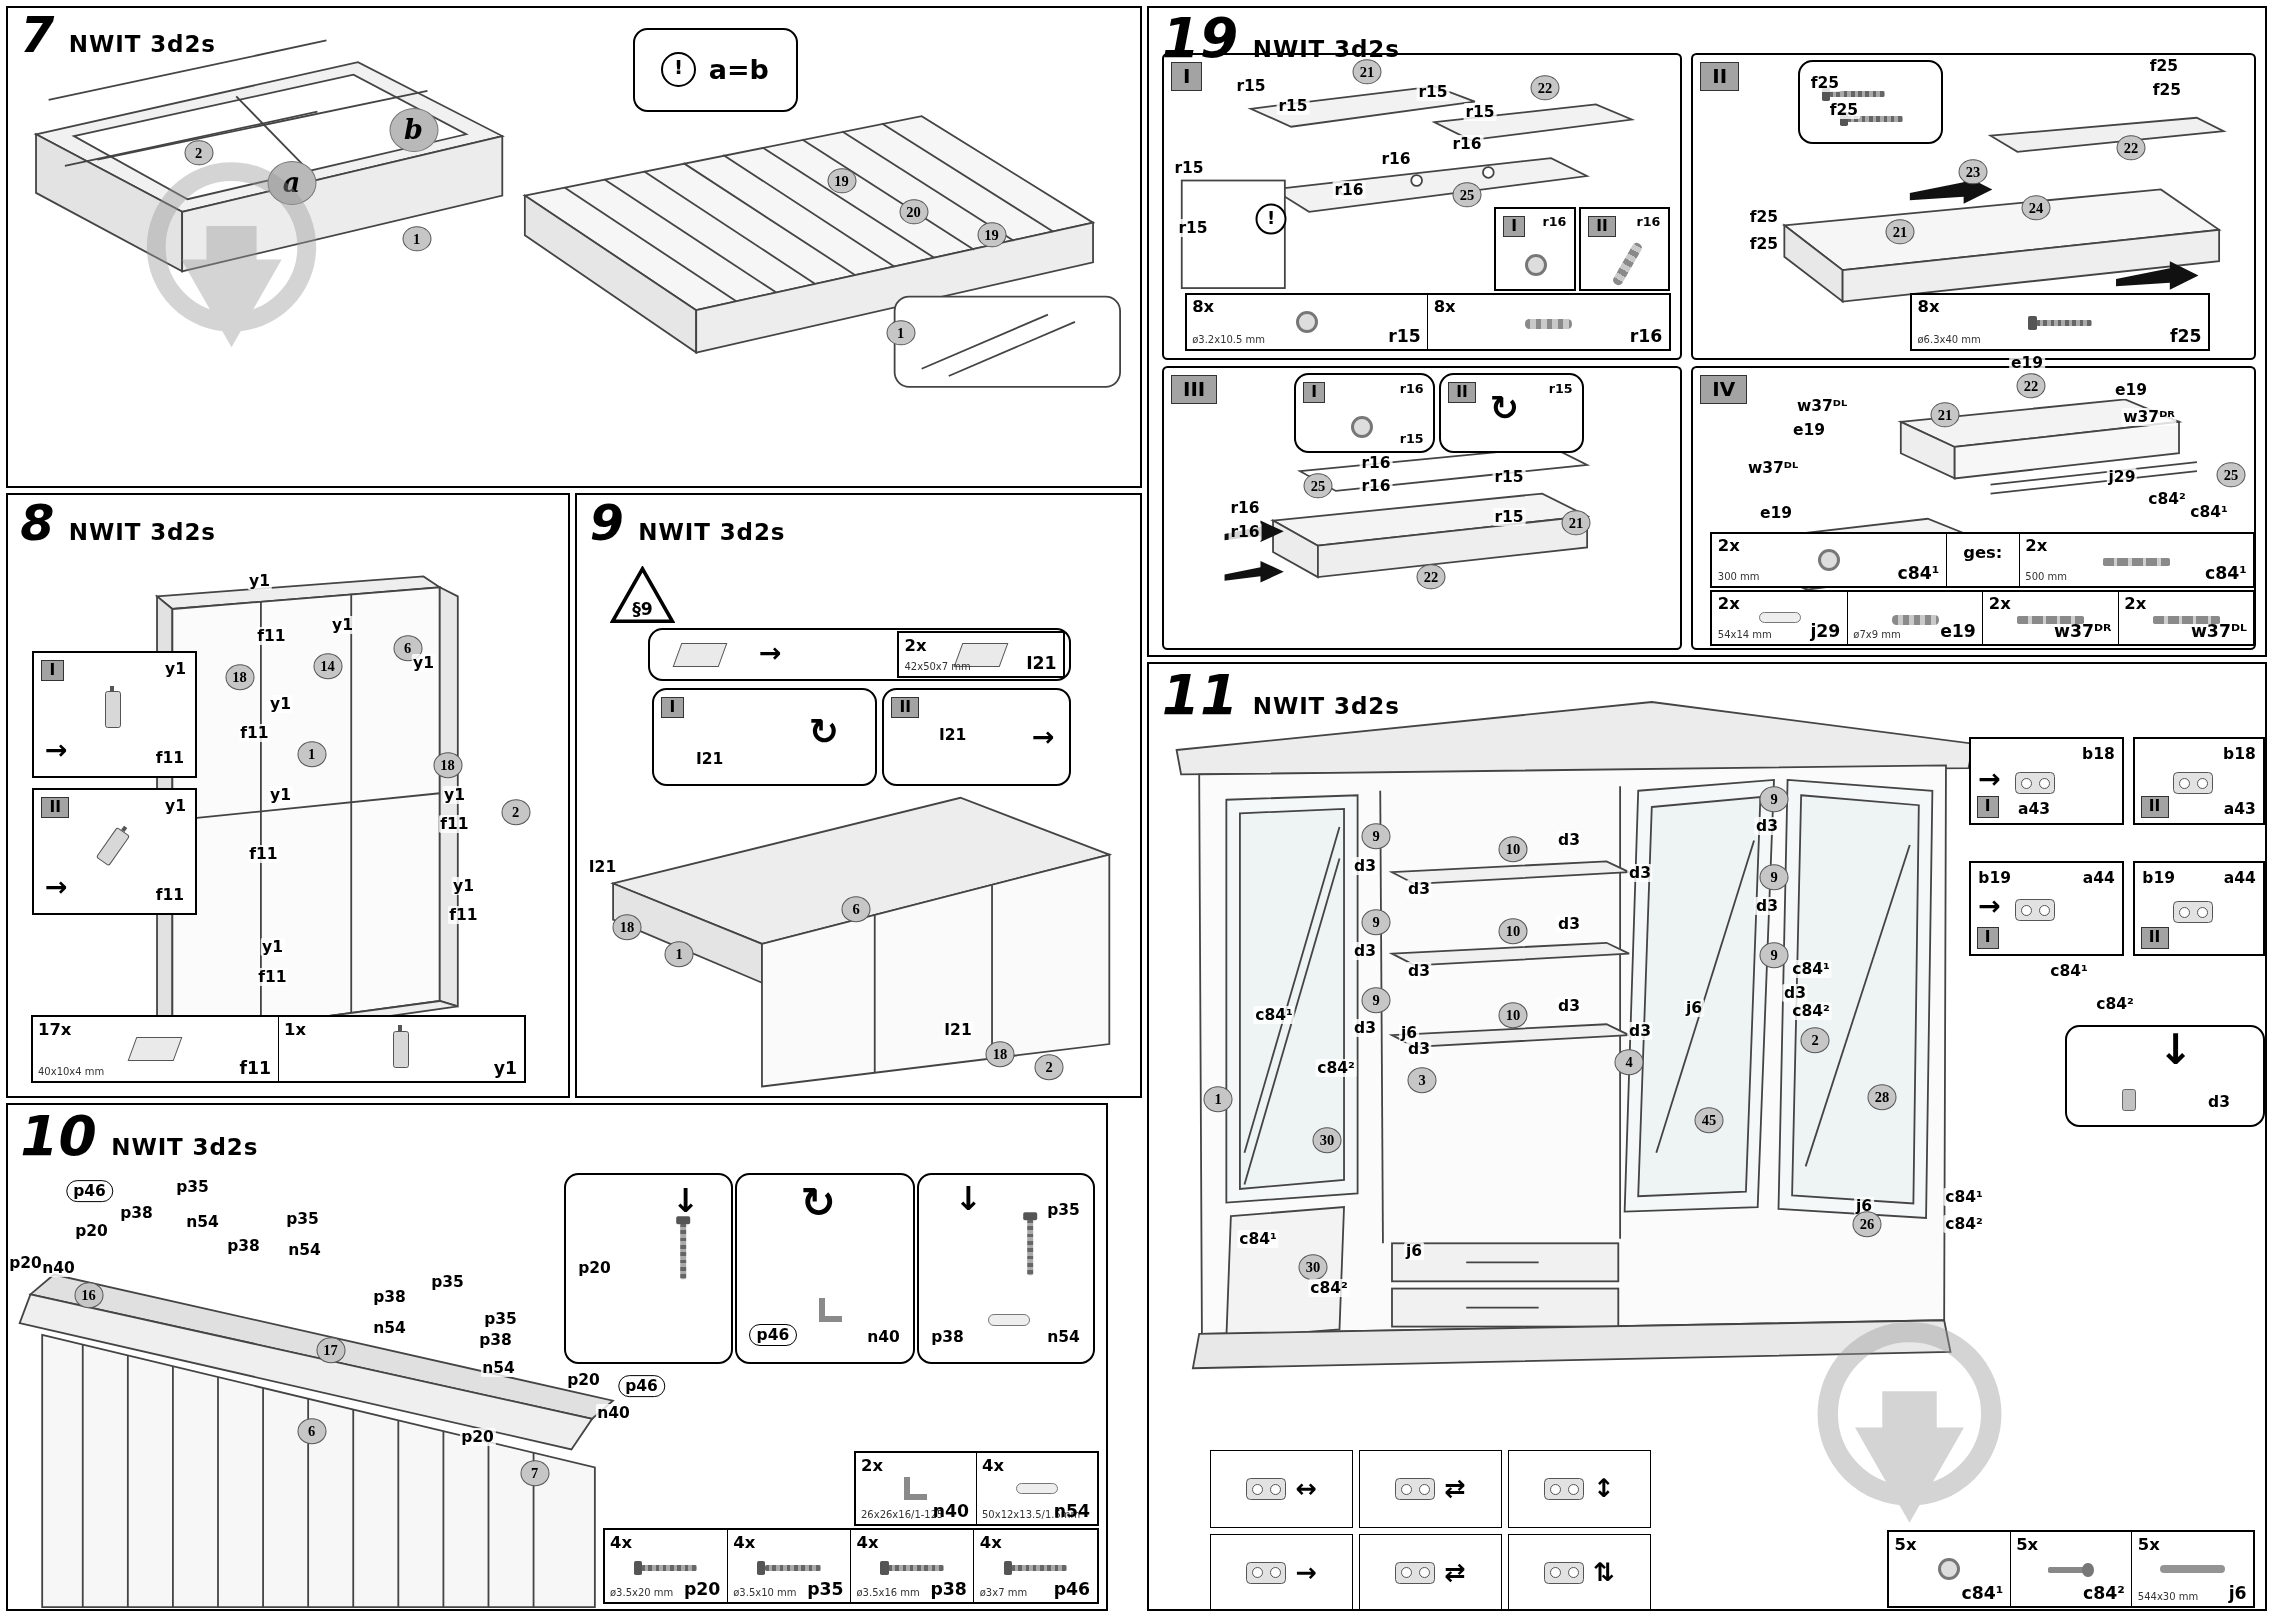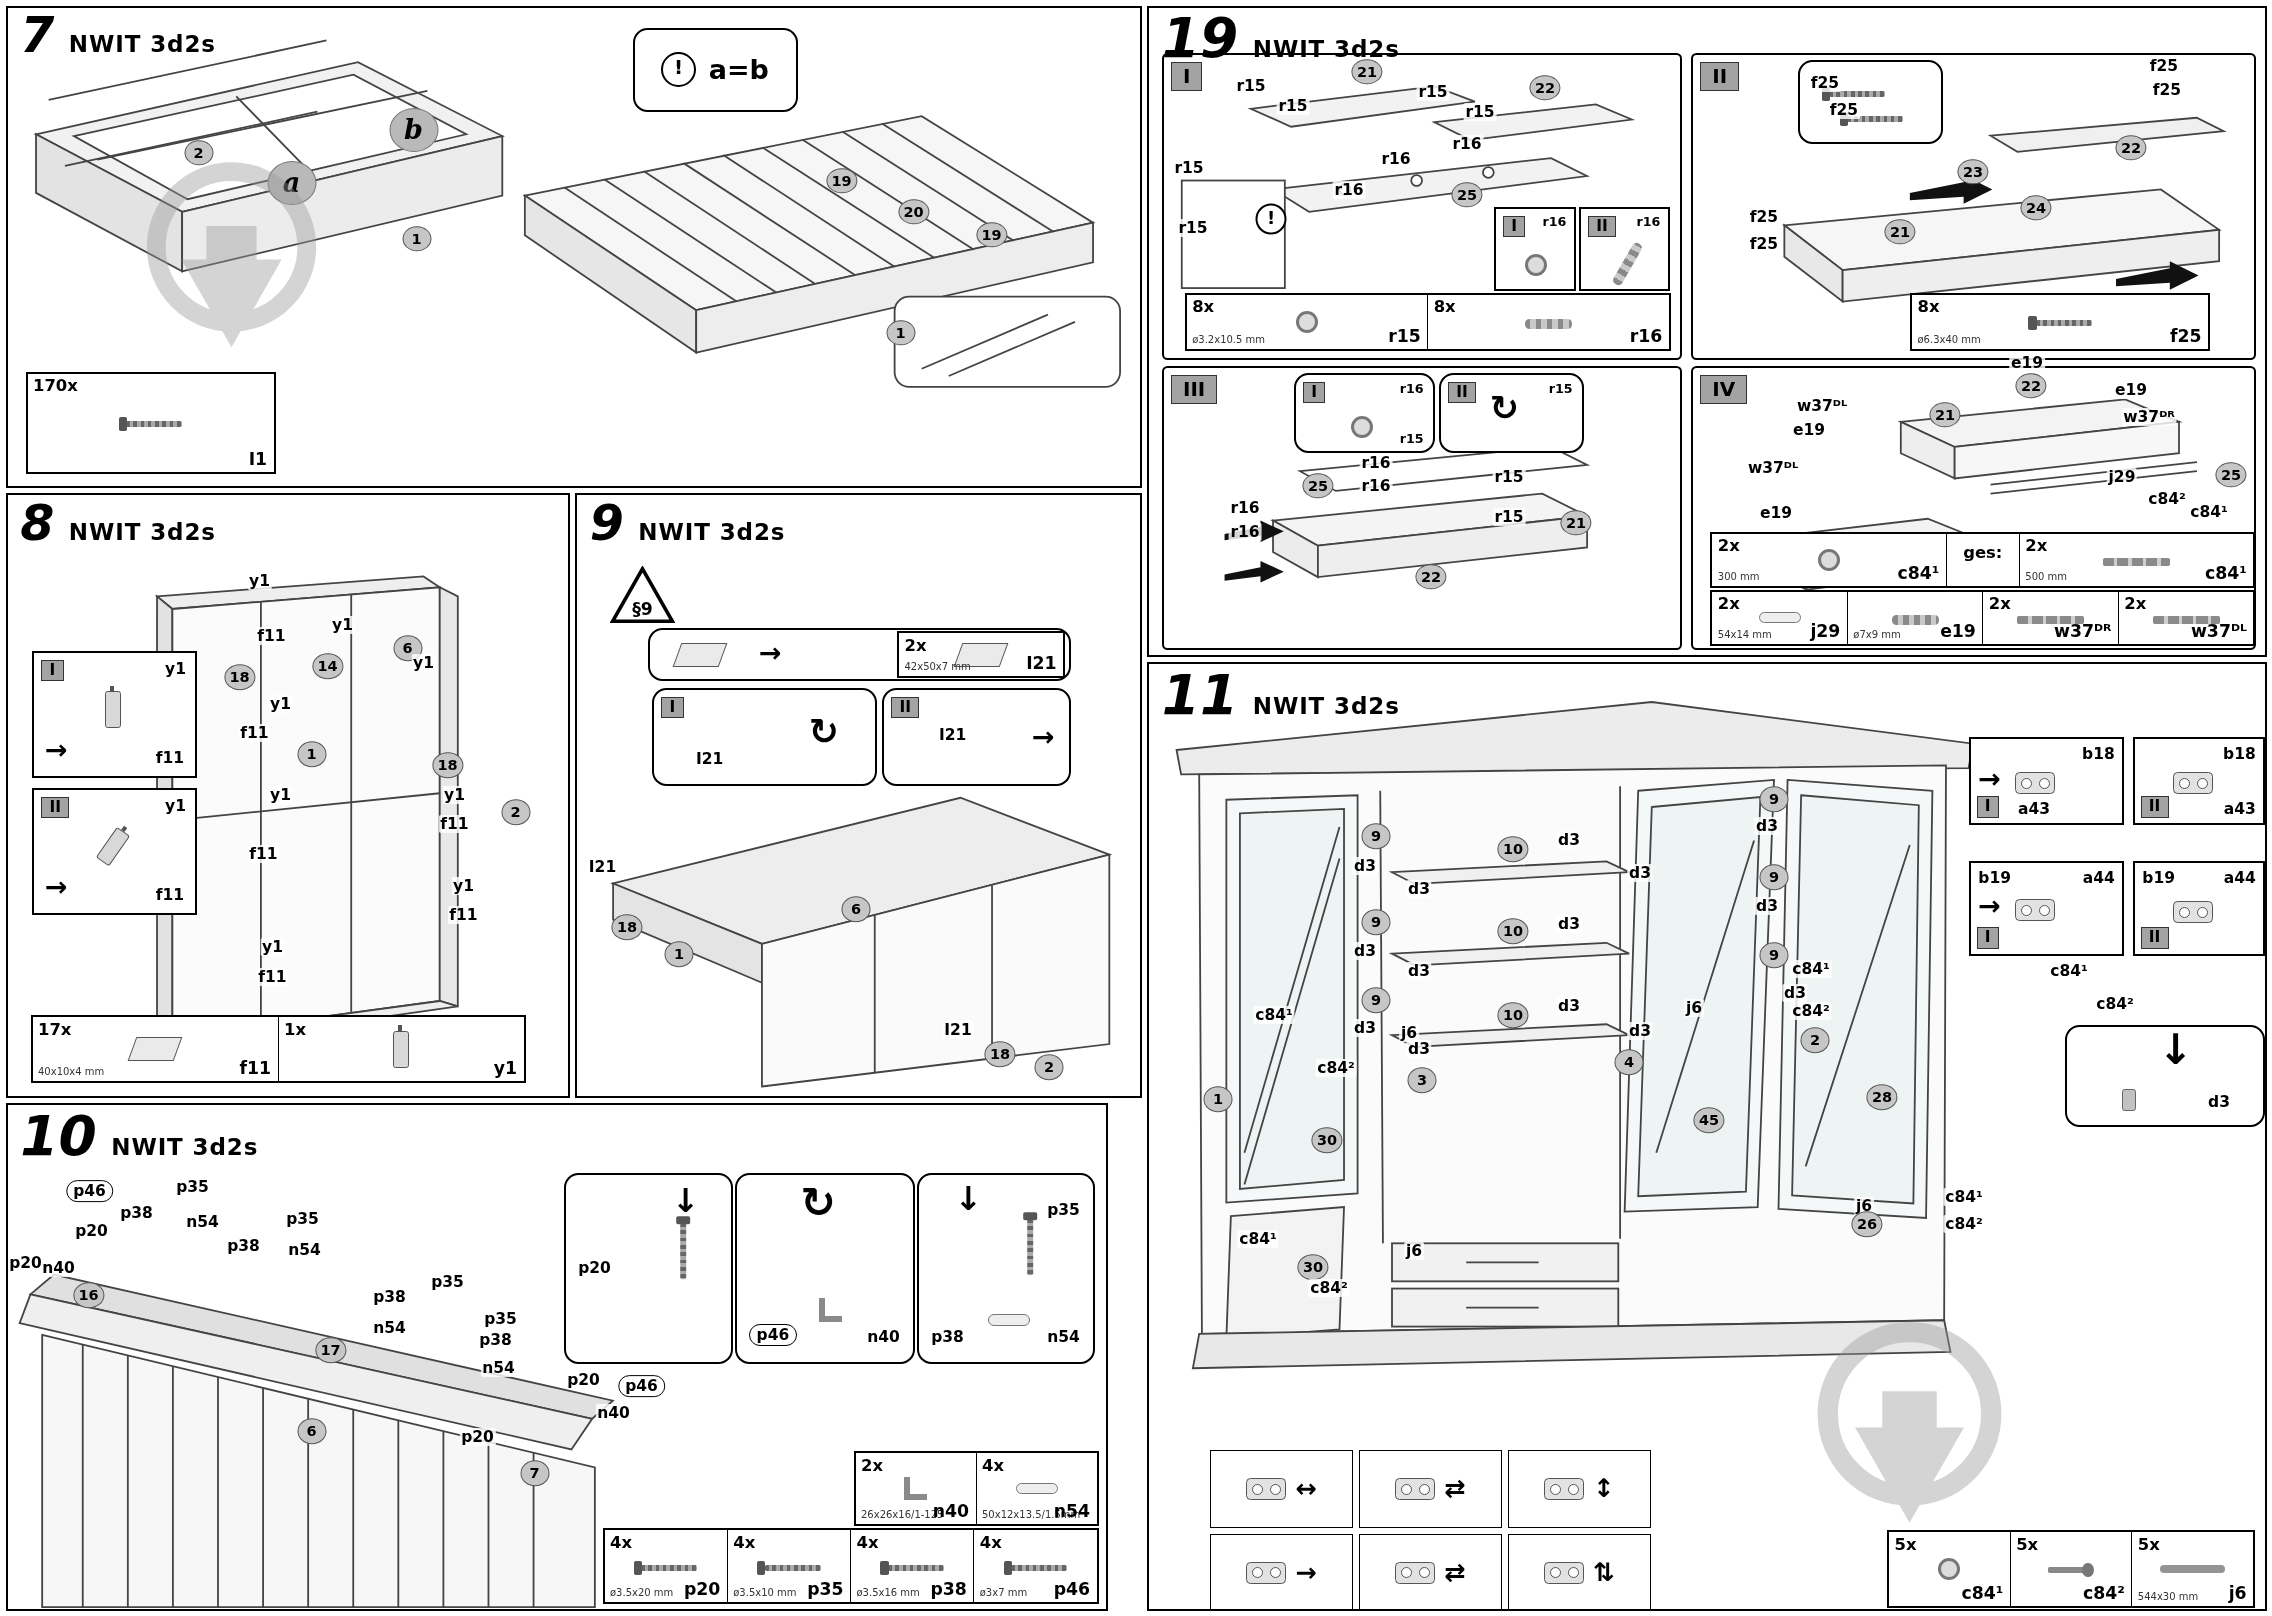--- a/index.html
+++ b/index.html
@@ -5,21 +5,21 @@
   html,body{margin:0;padding:0;background:#fff;font-family:"DejaVu Sans",sans-serif;color:#000;}
   #sheet{position:relative;width:2273px;height:1616px;background:#fff;overflow:hidden;}
   .panel{position:absolute;border:2.7px solid #000;background:#fff;box-sizing:border-box;overflow:hidden;}
   .phead{position:absolute;left:12.7px;top:3.6px;display:flex;align-items:baseline;gap:14.5px;z-index:6;}
   .pnum{font-style:italic;font-weight:bold;font-size:49px;line-height:1;}
   .ptitle{font-weight:bold;font-size:23px;letter-spacing:0.9px;}
   .sketch{position:absolute;left:0;top:0;width:100%;height:100%;z-index:1;}
   .labels{position:absolute;left:0;top:0;right:0;bottom:0;z-index:5;pointer-events:none;}
   .lbl{position:absolute;transform:translate(-50%,-50%);font-weight:bold;font-size:15.5px;white-space:nowrap;}
   .lbl.part{background:rgba(255,255,255,.82);padding:0 1.8px;border-radius:1.8px;}
-  .lbl.circle{background:#c6c6c6;border:1.4px solid #555;border-radius:50%;min-width:29px;height:25.5px;line-height:25.5px;text-align:center;padding:0 4.5px;font-size:14.5px;box-sizing:border-box;}
+  .lbl.circle{background:#c6c6c6;border:1.4px solid #555;border-radius:50%;min-width:29px;height:25.5px;line-height:25.5px;text-align:center;padding:0 4.5px;font-size:14.5px;box-sizing:border-box;font-family:Liberation Serif, serif;}
   .lbl.bigcircle{background:#b9b9b9;border:1.4px solid #777;border-radius:50%;width:47px;height:42px;line-height:42px;text-align:center;font-size:27px;font-style:italic;font-family:"DejaVu Serif",serif;}
   .lbl.oval{border:1.8px solid #000;border-radius:12.7px;background:#fff;padding:0.9px 6.4px;}
   .lbl.bang{background:#fff;border:2.3px solid #000;border-radius:50%;width:27px;height:27px;line-height:23.6px;text-align:center;font-size:18px;}
   .box{position:absolute;border:2.3px solid #000;background:#fff;z-index:3;box-sizing:border-box;}
   .rbox{border-radius:14.5px;}
   .sub{position:absolute;border:2.3px solid #000;border-radius:5.5px;background:#fff;box-sizing:border-box;}
   .cbadge{position:absolute;left:7.3px;top:7.3px;background:#a3a3a3;border:0.9px solid #333;font-weight:bold;font-size:20px;line-height:1;padding:3.6px 11px;z-index:4;}
   .cbadge.sm{font-size:15.5px;padding:1.8px 7.3px;}
   .hw-box{position:absolute;border:2.3px solid #000;background:#fff;display:flex;align-items:stretch;z-index:4;box-sizing:border-box;}
   .hw-cell{flex:1;position:relative;display:flex;flex-direction:column;align-items:center;justify-content:center;gap:2.7px;border-right:1.8px solid #000;padding:5.5px;min-width:0;box-sizing:border-box;}
@@ -94,27 +94,20 @@
         <line x1="966" y1="128" x2="1156" y2="248"></line>
         <rect x="980" y="320" rx="16" width="250" height="100" fill="#fff"></rect>
         <line x1="1010" y1="400" x2="1150" y2="340"></line>
         <line x1="1040" y1="408" x2="1180" y2="348"></line>
       </g>
     </svg>
     <div class="box rbox" style="left:625px;top:20px;width:165px;height:84px;display:flex;align-items:center;justify-content:center;gap:12.7px;">
       <span class="bangc">!</span>
       <span class="eqtext">a=b</span>
     </div>
-    <div class="hw-box" style="left:18px;top:364px;width:250px;height:102px;">
-        <div class="hw-cell">
-          <span class="hw-qty">170x</span>
-          <span class="ic ic-screw"></span>
-          <b class="hw-code">I1</b>
-        </div>
-      </div>
     <div class="labels">
         <span class="lbl circle" style="left: 191px; top: 145px;">2</span>
         <span class="lbl bigcircle" style="left: 284px; top: 175px;">a</span>
         <span class="lbl bigcircle" style="left: 406px; top: 122px;">b</span>
         <span class="lbl circle" style="left: 409px; top: 231px;">1</span>
         <span class="lbl circle" style="left: 834px; top: 173px;">19</span>
         <span class="lbl circle" style="left: 906px; top: 204px;">20</span>
         <span class="lbl circle" style="left: 984px; top: 227px;">19</span>
         <span class="lbl circle" style="left: 893px; top: 325px;">1</span>
       </div>

